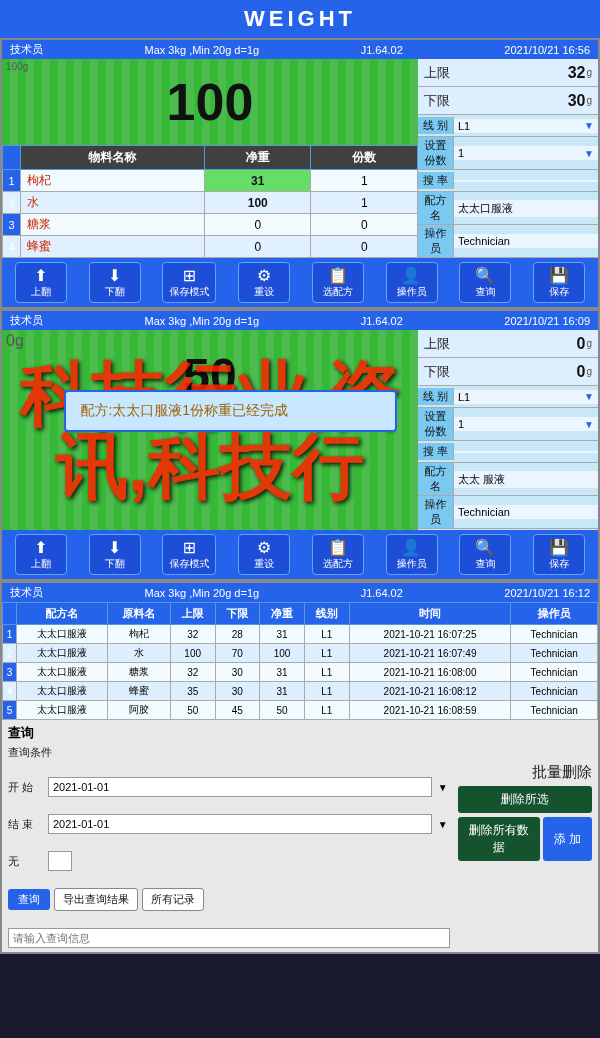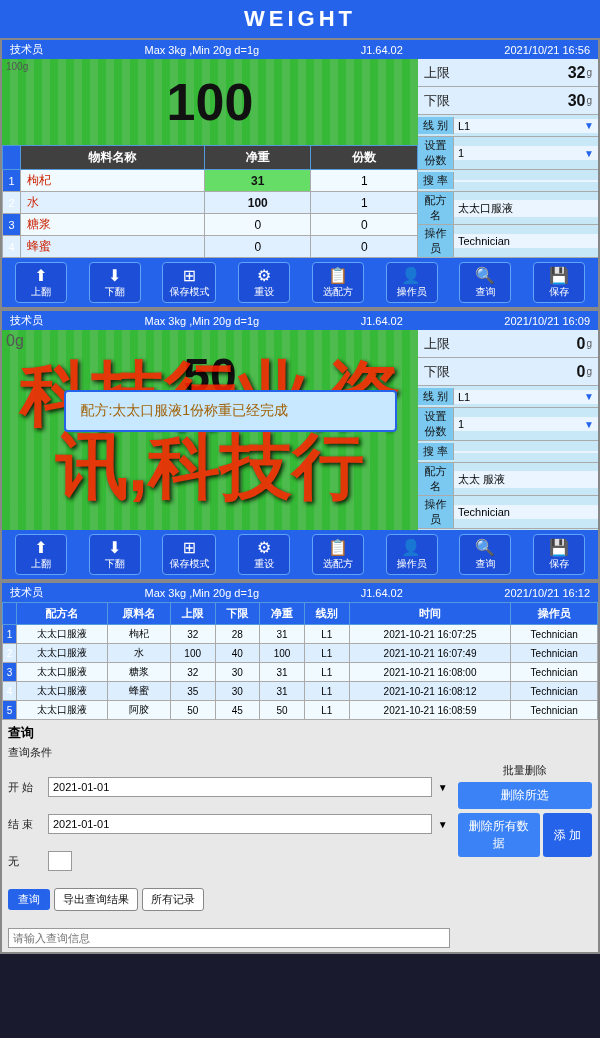--- a/index.html
+++ b/index.html
@@ -344,21 +344,21 @@
       background: white;
       color: #111;
       border: 1px solid #888;
       padding: 3px 8px;
       font-size: 11px;
       cursor: pointer;
       border-radius: 3px;
     }
 
     .action-btn-red {
-      background: #3b82f6;
+      background: #14532d;
       color: white;
       border: none;
       padding: 5px 8px;
       font-size: 12px;
       cursor: pointer;
       border-radius: 3px;
       width: 100%;
     }
 
     .action-btn-blue {
@@ -667,21 +667,21 @@
             <td>31</td>
             <td>L1</td>
             <td>2021-10-21 16:07:25</td>
             <td>Technician</td>
           </tr>
           <tr>
             <td class="row-num">2</td>
             <td>太太口服液</td>
             <td>水</td>
             <td>100</td>
-            <td>40</td>
+            <td>70</td>
             <td>100</td>
             <td>L1</td>
             <td>2021-10-21 16:07:49</td>
             <td>Technician</td>
           </tr>
           <tr>
             <td class="row-num">3</td>
             <td>太太口服液</td>
             <td>糖浆</td>
             <td>32</td>
@@ -746,21 +746,21 @@
           <button class="query-btn">查询</button>
           <button class="query-btn-outline">导出查询结果</button>
           <button class="query-btn-outline">所有记录</button>
         </div>
         <div class="query-row">
           <input class="query-input" style="flex: 1 1 0%;" placeholder="请输入查询信息">
         </div>
       </div>
 
       <div style="display:flex;flex-direction:column;gap:4px;min-width:108px;padding-top:18px;">
-        <div style="font-size:11px;text-align:center;color:#222;">批量删除</div>
+        <div style="font-size:15px;text-align:right;color:#222;">批量删除</div>
         <button class="action-btn-red">删除所选</button>
         <div style="display:flex;gap:3px;">
           <button class="action-btn-red" style="flex:2;">删除所有数据</button>
           <button class="action-btn-blue" style="flex:1;">添 加</button>
         </div>
       </div>
     </div>
   </div>
 </div>
 

